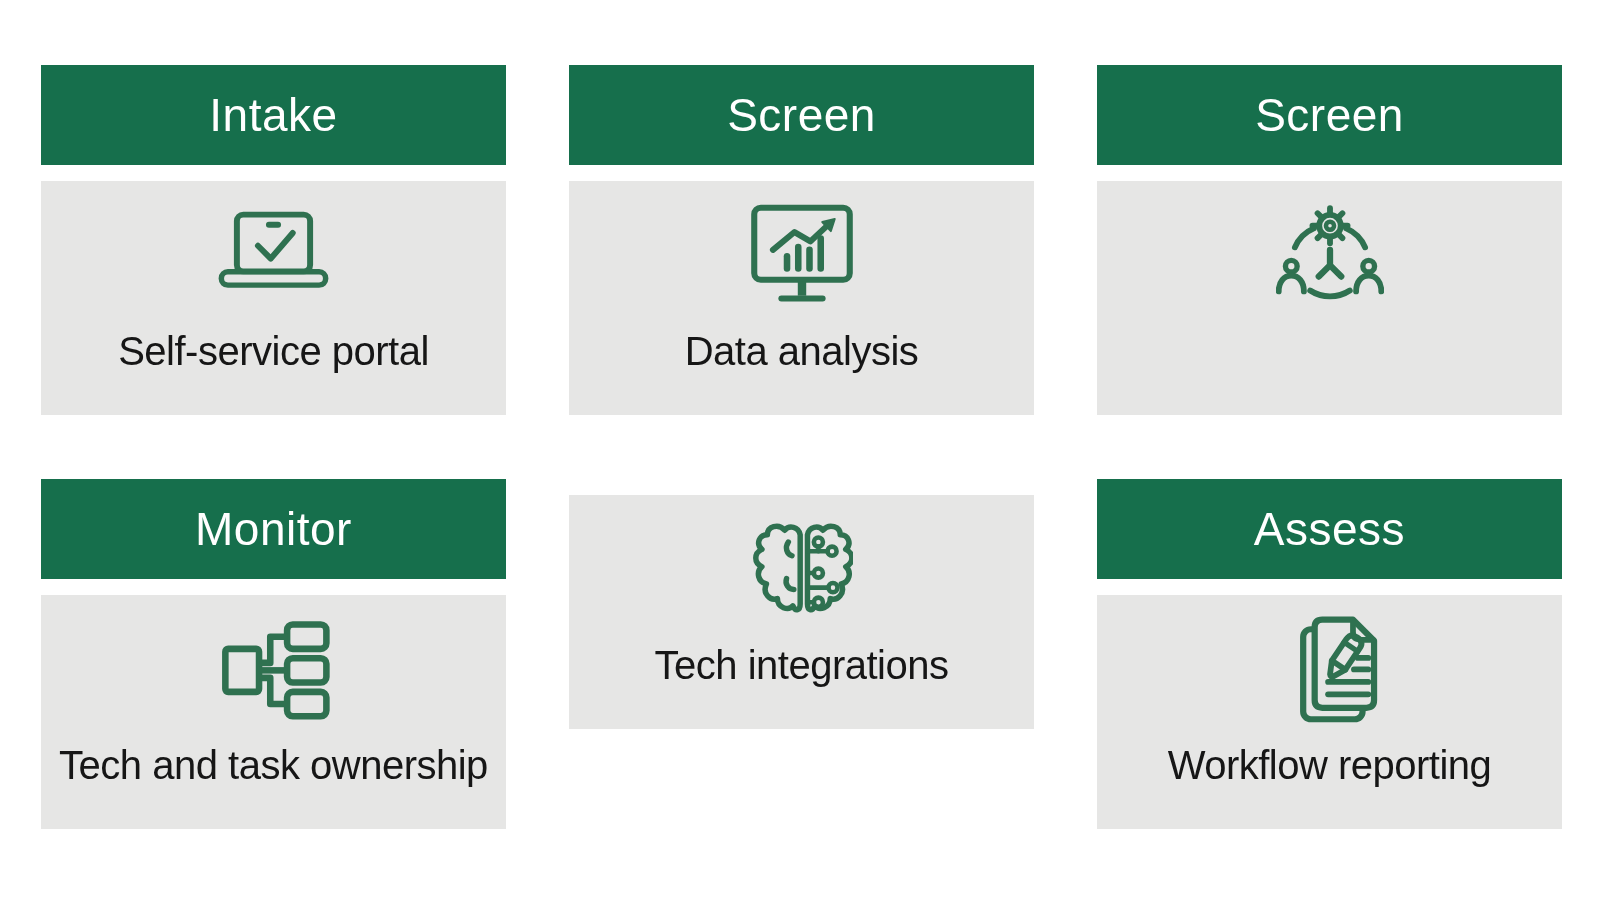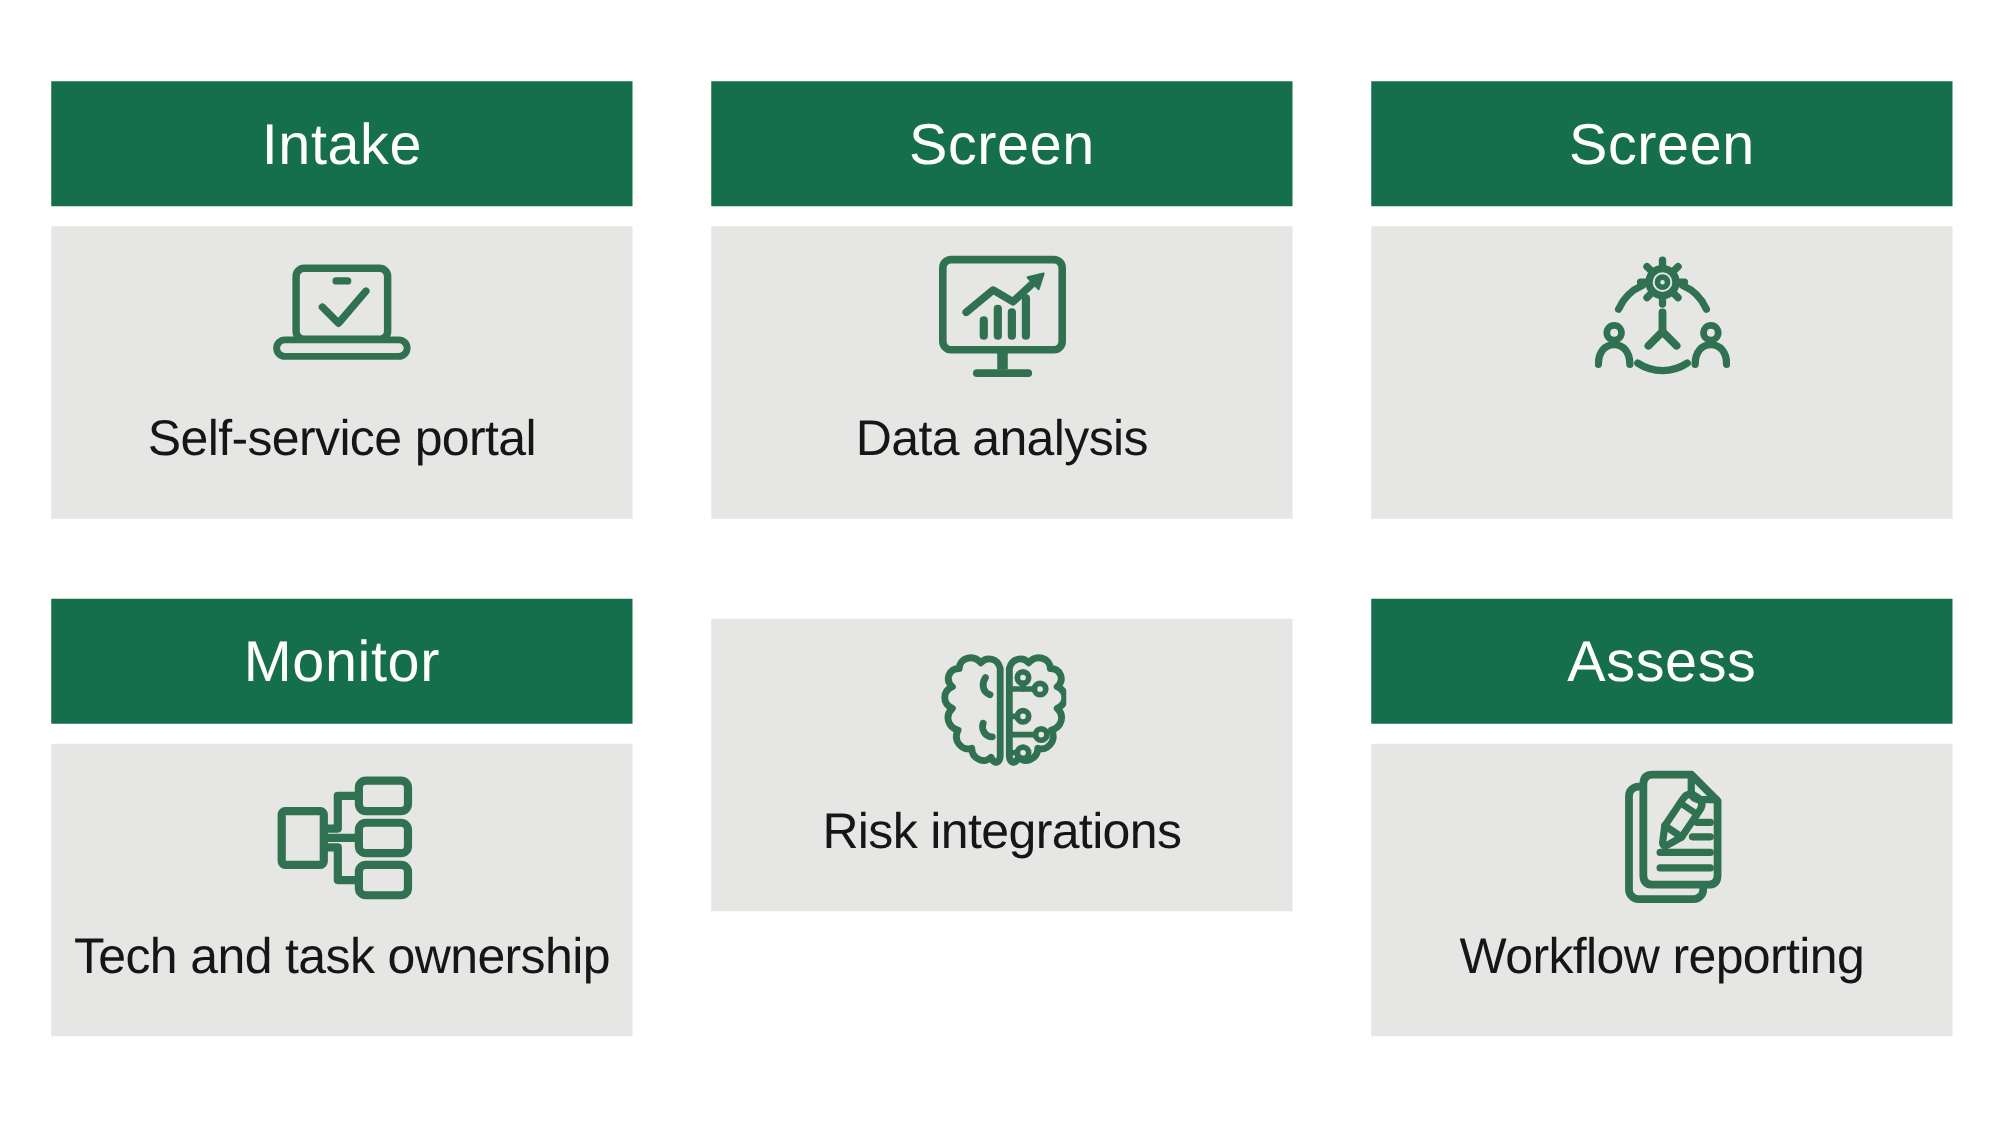--- a/index.html
+++ b/index.html
@@ -195,21 +195,21 @@
               <circle cx="74" cy="90" r="5"></circle>
               <path d="M74 29 L74 34"></path>
               <path d="M62 34 L84 34"></path>
               <path d="M62 58 L69 58"></path>
               <path d="M62 74 L85 74"></path>
               <path d="M62 90 L69 90"></path>
             </g>
           </g>
         </svg>
       </div>
-      <div class="card-label">Risk integrations</div>
+      <div class="card-label">Tech integrations</div>
     </div>
   </div>
 
   <div class="card">
     <div class="card-header">
       <span class="card-title">Assess</span>
     </div>
     <div class="card-body">
       <div class="icon">
         <svg width="96" height="113" viewBox="0 0 100 118">

